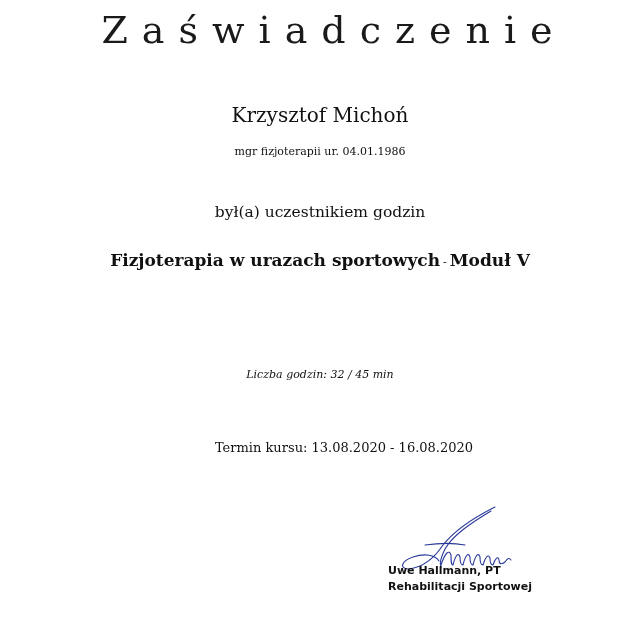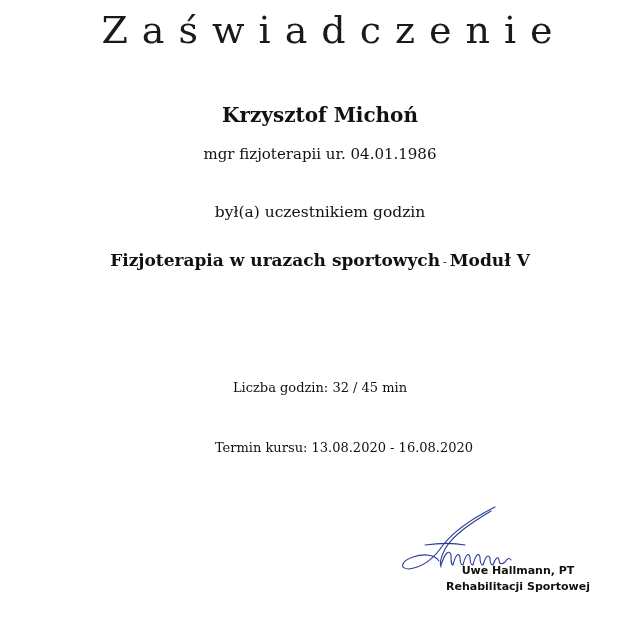--- a/index.html
+++ b/index.html
@@ -2,30 +2,30 @@
 <html><head>
   <meta charset="utf-8">
   <style>
     html, body { margin: 0; padding: 0; }
     body {
       width: 640px; height: 640px; background: #ffffff; position: relative;
       overflow: hidden; font-family: "DejaVu Serif", serif; color: #111;
     }
     .abs { position: absolute; left: 0; width: 640px; text-align: center; white-space: nowrap; }
     .title { top: 8px; font-size: 38px; letter-spacing: 14px; font-weight: normal; color: #1a1a1a; padding-left: 14px; }
-    .name { top: 103px; font-size: 20px; font-weight: bold; }
-    .degree { top: 145px; font-size: 15px; }
+    .name { top: 103px; font-size: 20px; font-weight: normal; }
+    .degree { top: 145px; font-size: 11px; }
     .participant { top: 203px; font-size: 15.5px; }
     .course { top: 240px; font-size: 17px; font-weight: bold; margin-top: 10px; }
     .course .dash { font-size: 11px; font-weight: normal; padding: 0 3px; }
     .topic { top: 318px; font-size: 13px; font-weight: bold; line-height: 20px; }
-    .hours { top: 380px; font-size: 13px; }
+    .hours { top: 368px; font-size: 11px; font-style: italic; }
     .dates { top: 440px; font-size: 13px; padding-left: 24px; }
     .signature { position: absolute; left: 395px; top: 505px; width: 140px; height: 70px; }
-    .signer { position: absolute; left: 408px; top: 563px; width: 220px; text-align: center; font-family: "DejaVu Sans", sans-serif; font-weight: bold; font-size: 11px; line-height: 16px; color: #111; }
+    .signer { position: absolute; left: 388px; top: 563px; width: 220px; text-align: left; font-family: "DejaVu Sans", sans-serif; font-weight: bold; font-size: 11px; line-height: 16px; color: #111; }
   </style>
 </head>
 <body>
 
 <div>
   <div class="abs title">Zaświadczenie</div>
   <div class="abs name">Krzysztof Michoń</div>
   <div class="abs degree">mgr fizjoterapii ur. 04.01.1986</div>
   <div class="abs participant">był(a) uczestnikiem godzin</div>
   <div class="abs course">

